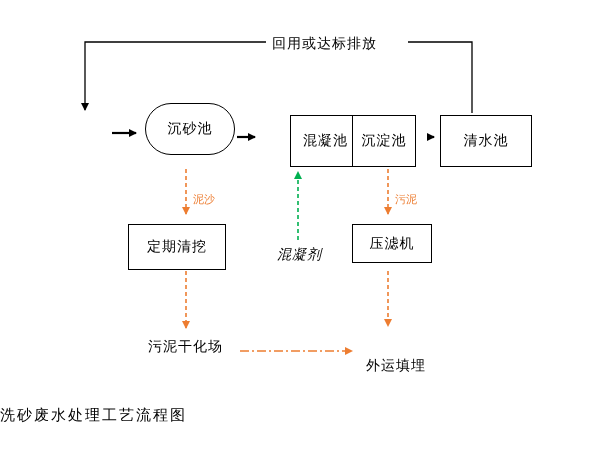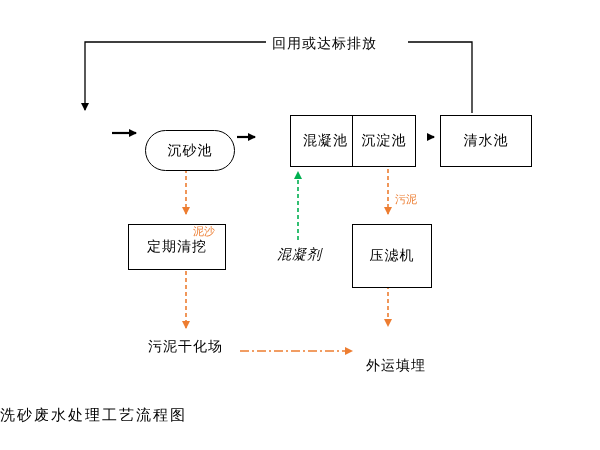--- a/index.html
+++ b/index.html
@@ -55,29 +55,29 @@
     <line x1="388" y1="271" x2="388" y2="326" stroke="#ED7D31" stroke-width="1.6" stroke-dasharray="4 3" marker-end="url(#arrow-orange)"></line>
 
     <line x1="240" y1="351" x2="352" y2="351" stroke="#ED7D31" stroke-width="1.6" stroke-dasharray="9 3 2 3" marker-end="url(#arrow-orange)"></line>
 
     <line x1="298" y1="240" x2="298" y2="172" stroke="#00B050" stroke-width="1.6" stroke-dasharray="4 3" marker-end="url(#arrow-green)"></line>
   </svg>
 
   <div class="lbl recycle-label" style="left:266px; top:33px; width:130px;">回用或达标排放</div>
 
 
-  <div class="box" style="left:145px; top:130px; width:90px; height:41px;border-radius:26px;">沉砂池</div>
+  <div class="box" style="left:145px; top:103px; width:90px; height:52px;border-radius:26px;">沉砂池</div>
   <div class="box" style="left:262px; top:115px; width:71px; height:52px;margin-left:28px;">混凝池</div>
   <div class="box" style="left:352px; top:115px; width:64px; height:52px;">沉淀池</div>
   <div class="box" style="left:440px; top:115px; width:92px; height:52px;">清水池</div>
 
   <div class="box" style="left:128px; top:224px; width:98px; height:46px;">定期清挖</div>
-  <div class="box" style="left:352px; top:224px; width:80px; height:64px;text-align:right;">压滤机</div>
+  <div class="box" style="left:352px; top:224px; width:80px; height:39px;text-align:right;">压滤机</div>
 
-  <div class="lbl lbl-small" style="left:193px; top:192px;margin-top:32px;">泥沙</div>
+  <div class="lbl lbl-small" style="left:193px; top:192px;">泥沙</div>
   <div class="lbl lbl-small" style="left:395px; top:192px;">污泥</div>
 
   <div class="lbl" style="left:277px; top:246px;font-style:italic;">混凝剂</div>
 
   <div class="lbl" style="left:148px; top:338px;">污泥干化场</div>
   <div class="lbl" style="left:366px; top:357px;">外运填埋</div>
 
   <div class="caption">洗砂废水处理工艺流程图</div>
 
 </div>

